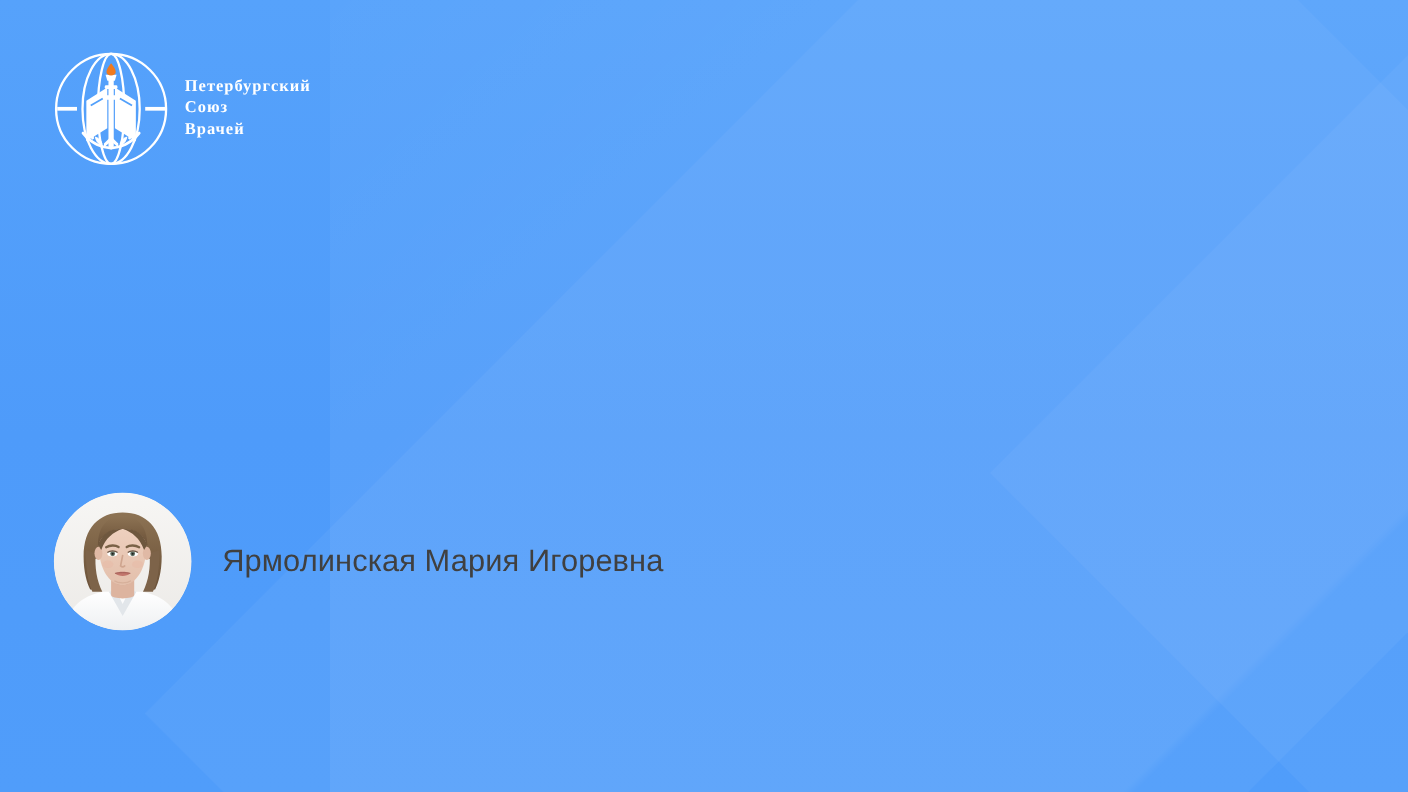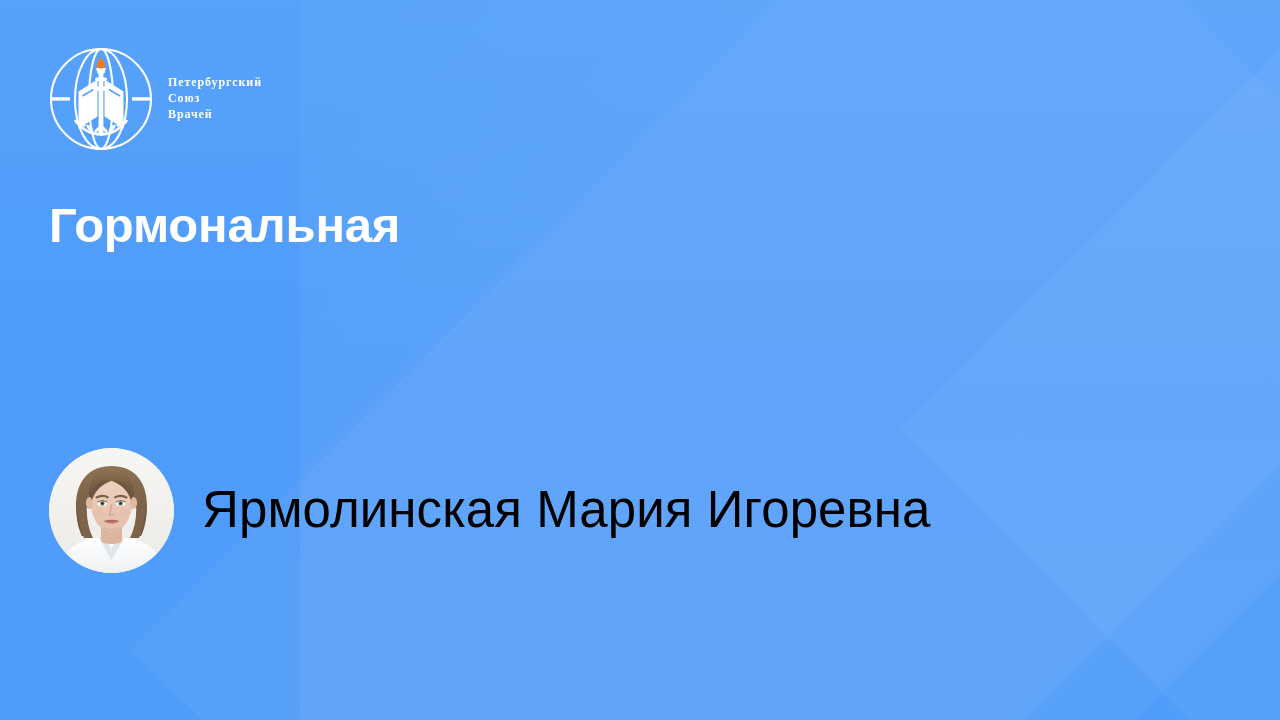--- a/index.html
+++ b/index.html
@@ -78,21 +78,21 @@
     flex: 0 0 106px;
     display: block;
   }
   .logo-wordmark {
     display: flex;
     flex-direction: column;
     justify-content: space-between;
     color: #ffffff;
     font-family: "Liberation Serif", "DejaVu Serif", serif;
     font-weight: 700;
-    font-size: 12px;
+    font-size: 15px;
     line-height: 1.31;
     letter-spacing: 0.9px;
     white-space: nowrap;
   }
 
   
   .headline {
     position: absolute;
     left: 49px;
     top: 193px;
@@ -120,22 +120,22 @@
     width: 125px;
     height: 125px;
     flex: 0 0 125px;
     border-radius: 50%;
     overflow: hidden;
     background: #f3f2f0;
   }
   .avatar svg { display: block; width: 125px; height: 125px; }
 
   .speaker-name {
-    color: #000000;
-    font-size: 51px;
+    color: #404040;
+    font-size: 28px;
     font-weight: 400;
     line-height: 1.1;
     letter-spacing: 0.1px;
     white-space: nowrap;
   }
 </style>
 </head>
 <body>
 
 <div class="slide">
@@ -200,21 +200,20 @@
     </svg>
 
     <div class="logo-wordmark">
       <span>Петербургский</span>
       <span>Союз</span>
       <span>Врачей</span>
     </div>
   </div>
 
   <h1 class="headline">
-    <span class="hl-line">Гормональная</span>
   </h1>
 
   <div class="speaker">
 
     <div class="avatar">
       <svg viewBox="0 0 125 125" aria-hidden="true">
         <defs>
           <clipPath id="avatarClip">
               <circle cx="62.5" cy="62.5" r="62.5"></circle>
             </clipPath>

